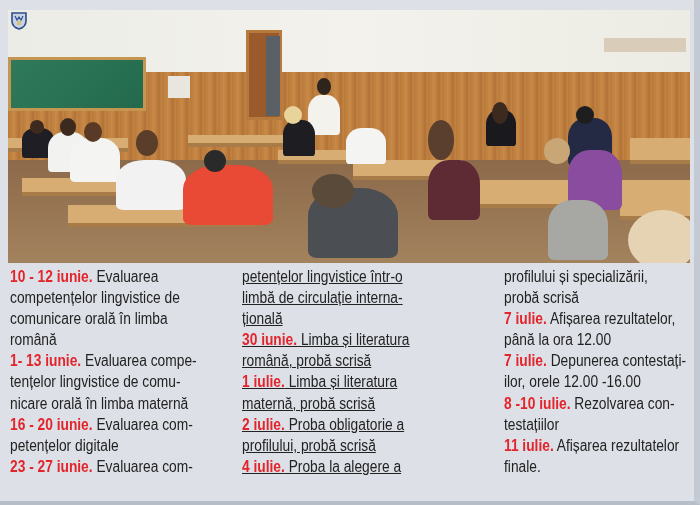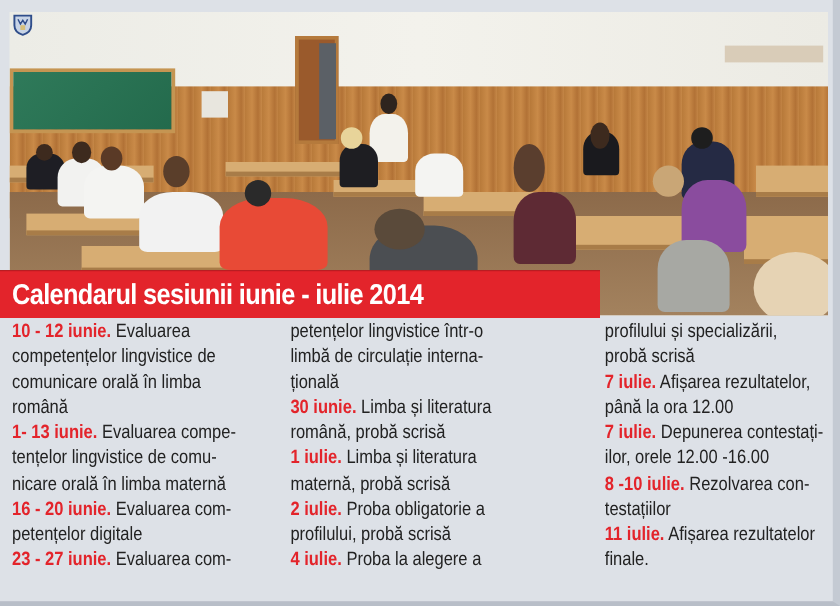--- a/index.html
+++ b/index.html
@@ -59,21 +59,21 @@
     color: #ffffff; font-weight: bold; font-size: 24px;
     letter-spacing: -0.6px;
     transform: scaleX(0.88); transform-origin: left center;
     white-space: nowrap;
   }
 
   
   .columns { position: absolute; left: 0; top: 266px; width: 562px; height: 234px; border-radius: 31px; }
   .col { position: absolute; top: 0; font-size: 16px; line-height: 21.1px; color: #222222; }
   .col1 { left: 10px; width: 230px; }
-  .col2 { left: 242px; width: 230px; }
+  .col2 { left: 242px; width: 230px; text-decoration: underline; }
   .col3 { left: 504px; width: 216px; }
   .line {
     white-space: nowrap; display: block;
     transform: scaleX(0.86); transform-origin: left center;
   }
   .date { color: #e3242b; font-weight: bold; }
 </style>
 </head>
 <body>
 
@@ -127,23 +127,20 @@
     <div class="person" style="left:540px;top:190px;width:60px;height:60px;background:#a7a8a3;"></div>
     <div class="head" style="left:620px;top:200px;width:70px;height:60px;background:#e6d3b4;"></div>
   </div>
 
   <svg class="logo" viewBox="0 0 20 20">
     <path d="M3 3 L17 3 L17 11 Q17 17 10 19 Q3 17 3 11 Z" fill="#c8d4e6" stroke="#2f4d8a" stroke-width="1.6"></path>
     <path d="M6 6 L8 10 L10 7 L12 10 L14 6" fill="none" stroke="#2f4d8a" stroke-width="1.2"></path>
     <rect x="8" y="11" width="4" height="4" fill="#d8c07a"></rect>
   </svg>
 
-  <div class="banner">
-    <span class="banner-title">Calendarul sesiunii iunie - iulie 2014</span>
-  </div>
 
   <div class="columns">
     <div class="col col1">
       <div class="line"><span class="date">10 - 12 iunie.</span><span> Evaluarea</span></div>
       <div class="line"><span class="date"></span><span>competențelor lingvistice de</span></div>
       <div class="line"><span class="date"></span><span>comunicare orală în limba</span></div>
       <div class="line"><span class="date"></span><span>română</span></div>
       <div class="line"><span class="date">1- 13 iunie.</span><span> Evaluarea compe-</span></div>
       <div class="line"><span class="date"></span><span>tențelor lingvistice de comu-</span></div>
       <div class="line"><span class="date"></span><span>nicare orală în limba maternă</span></div>

